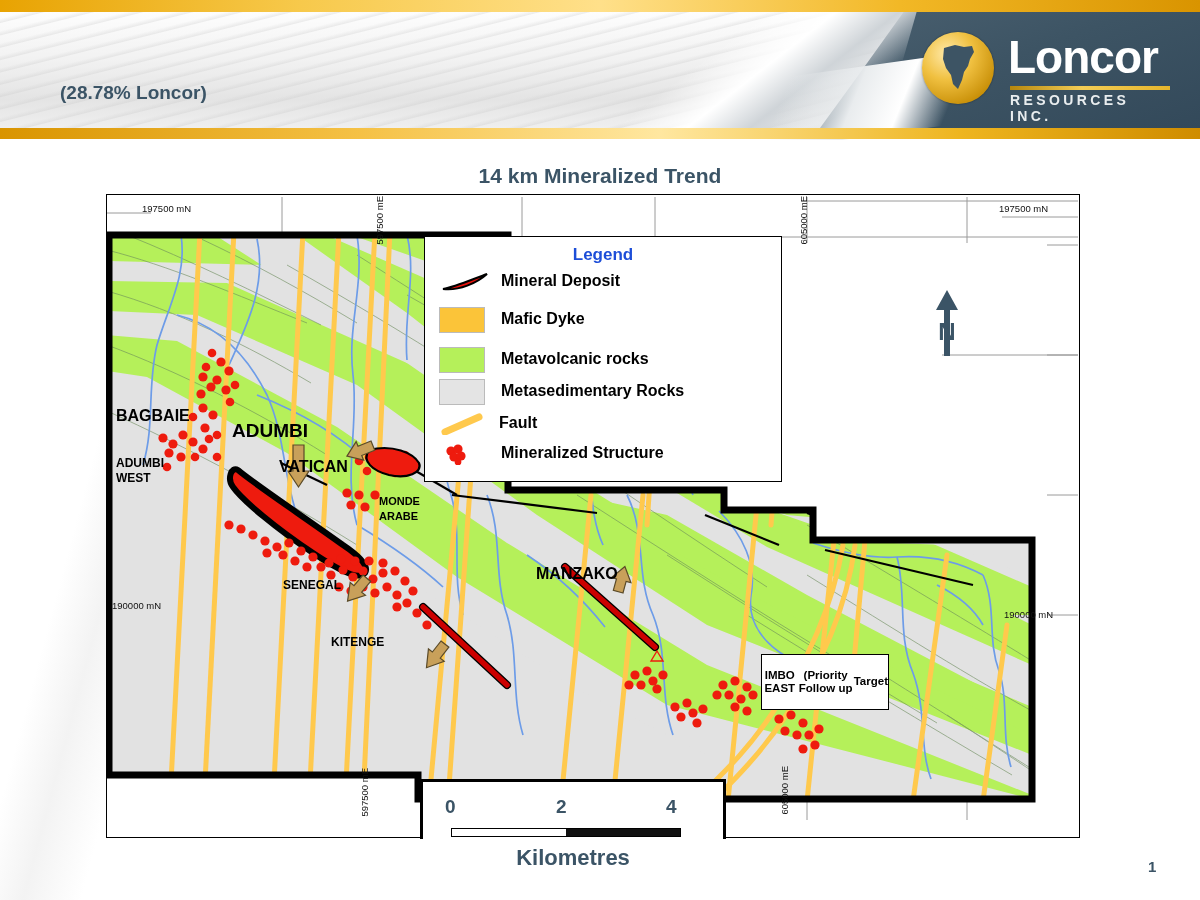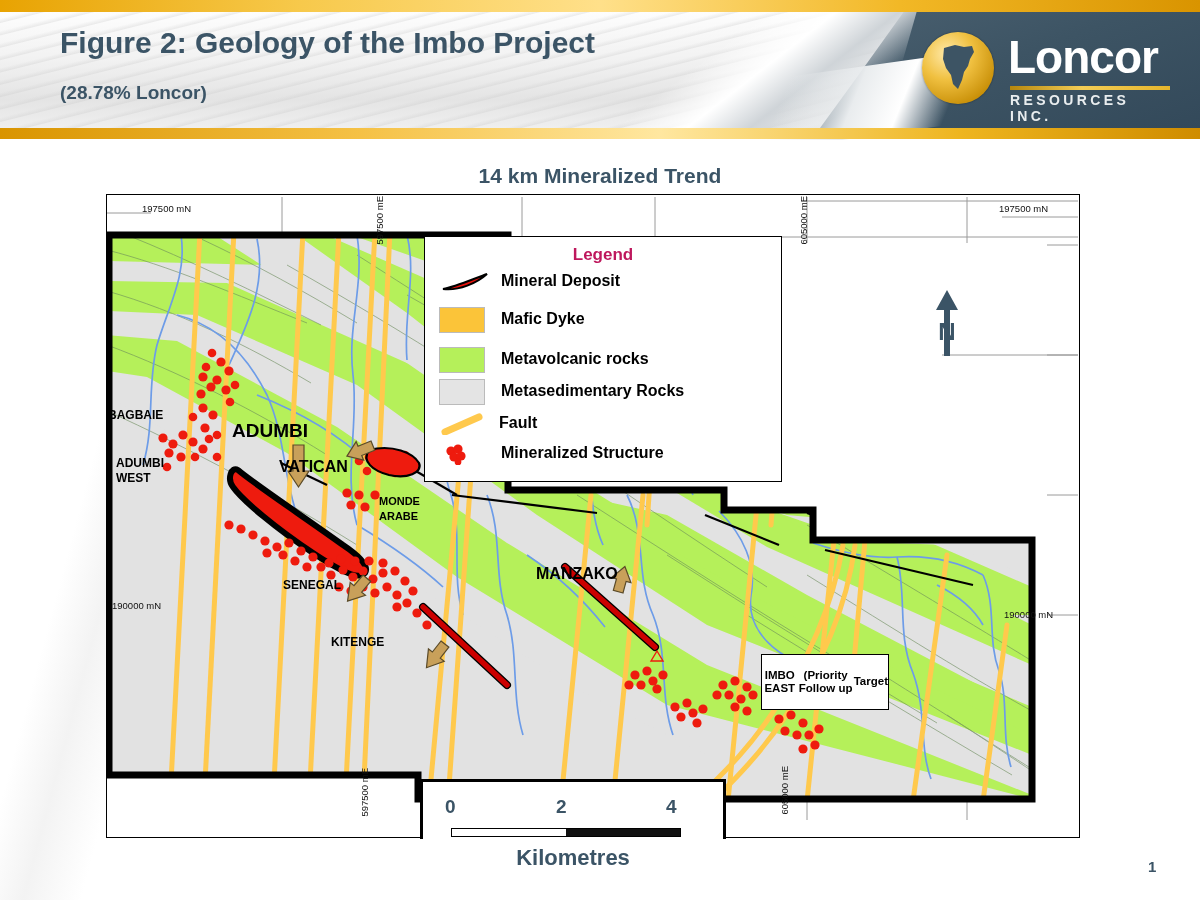--- a/index.html
+++ b/index.html
@@ -49,21 +49,21 @@
 
   
   #map-frame{position:absolute;left:106px;top:194px;width:974px;height:644px;
     background:#ffffff;border:1.5px solid #000;box-sizing:border-box;}
   #map-svg{position:absolute;left:0;top:0;}
 
   
   #legend{position:absolute;left:424px;top:236px;width:358px;height:246px;
     background:#ffffff;border:1px solid #000;box-sizing:border-box;z-index:6;}
   #legend-title{position:absolute;left:0;top:8px;width:100%;text-align:center;
-    font-size:17px;font-weight:bold;color:#be185d;}
+    font-size:17px;font-weight:bold;color:#1d4ed8;}
   .lg-row{position:absolute;left:14px;height:30px;}
   .lg-sw{position:absolute;left:0;top:4px;width:52px;height:22px;}
   .lg-lbl{position:absolute;left:62px;top:5px;font-size:16px;font-weight:bold;color:#000;white-space:nowrap;}
 
   
   #imbo-box{position:absolute;left:761px;top:654px;width:128px;height:56px;
     background:#fff;border:1px solid #000;box-sizing:border-box;z-index:5;
     display:flex;flex-direction:row;align-items:center;justify-content:center;
     font-size:11.5px;font-weight:bold;color:#000;line-height:13.5px;text-align:center;}
 
@@ -89,21 +89,20 @@
 
 <div id="header">
   <div class="hdr-goldtop"></div>
   <div class="hdr-body"></div>
   <div class="hdr-sheen"></div>
   <div class="hdr-dark"></div>
   <div class="hdr-swoosh"></div>
   <div class="hdr-swoosh2"></div>
   <div class="hdr-goldbot"></div>
 
-  <div id="title-main">Figure 2:  Geology of the Imbo Project</div>
   <div id="title-sub">(28.78% Loncor)</div>
 
   <div id="logo">
     <div id="logo-globe"></div>
     <svg id="logo-africa" width="42" height="52" viewBox="0 0 42 52">
       <path d="M6 6 L17 3 L26 5 L34 4 L36 10 L32 17 L30 24 L26 30 L24 38 L20 47 L15 42 L13 33 L8 26 L5 17 Z" fill="#3d5464"></path>
     </svg>
     <div id="logo-word">Loncor</div>
     <div id="logo-rule"></div>
     <div id="logo-sub">RESOURCES INC.</div>
@@ -434,21 +433,21 @@
           <circle cx="19" cy="6" r="4.6" fill="#ee1b0e"></circle>
         <circle cx="15" cy="14" r="4.6" fill="#ee1b0e"></circle>
           <circle cx="22" cy="13" r="4.6" fill="#ee1b0e"></circle>
         <circle cx="19" cy="19" r="3.4" fill="#ee1b0e"></circle>
       </svg>
     </span>
     <span class="lg-lbl">Mineralized Structure</span>
   </div>
 </div>
 
-<div class="mlabel" style="left:108px;top:408px;font-size:12px">BAGBAIE</div>
+<div class="mlabel" style="left:116px;top:408px;font-size:16px">BAGBAIE</div>
 <div class="mlabel" style="left:116px;top:456px;font-size:12px">ADUMBI
 WEST</div>
 <div class="mlabel" style="left:232px;top:423px;font-size:19px">ADUMBI</div>
 <div class="mlabel" style="left:279px;top:459px;font-size:16px">VATICAN</div>
 <div class="mlabel" style="left:379px;top:494px;font-size:11px">MONDE
 ARABE</div>
 <div class="mlabel" style="left:283px;top:578px;font-size:12px">SENEGAL</div>
 <div class="mlabel" style="left:331px;top:635px;font-size:12px">KITENGE</div>
 <div class="mlabel" style="left:536px;top:566px;font-size:16px">MANZAKO</div>
 

